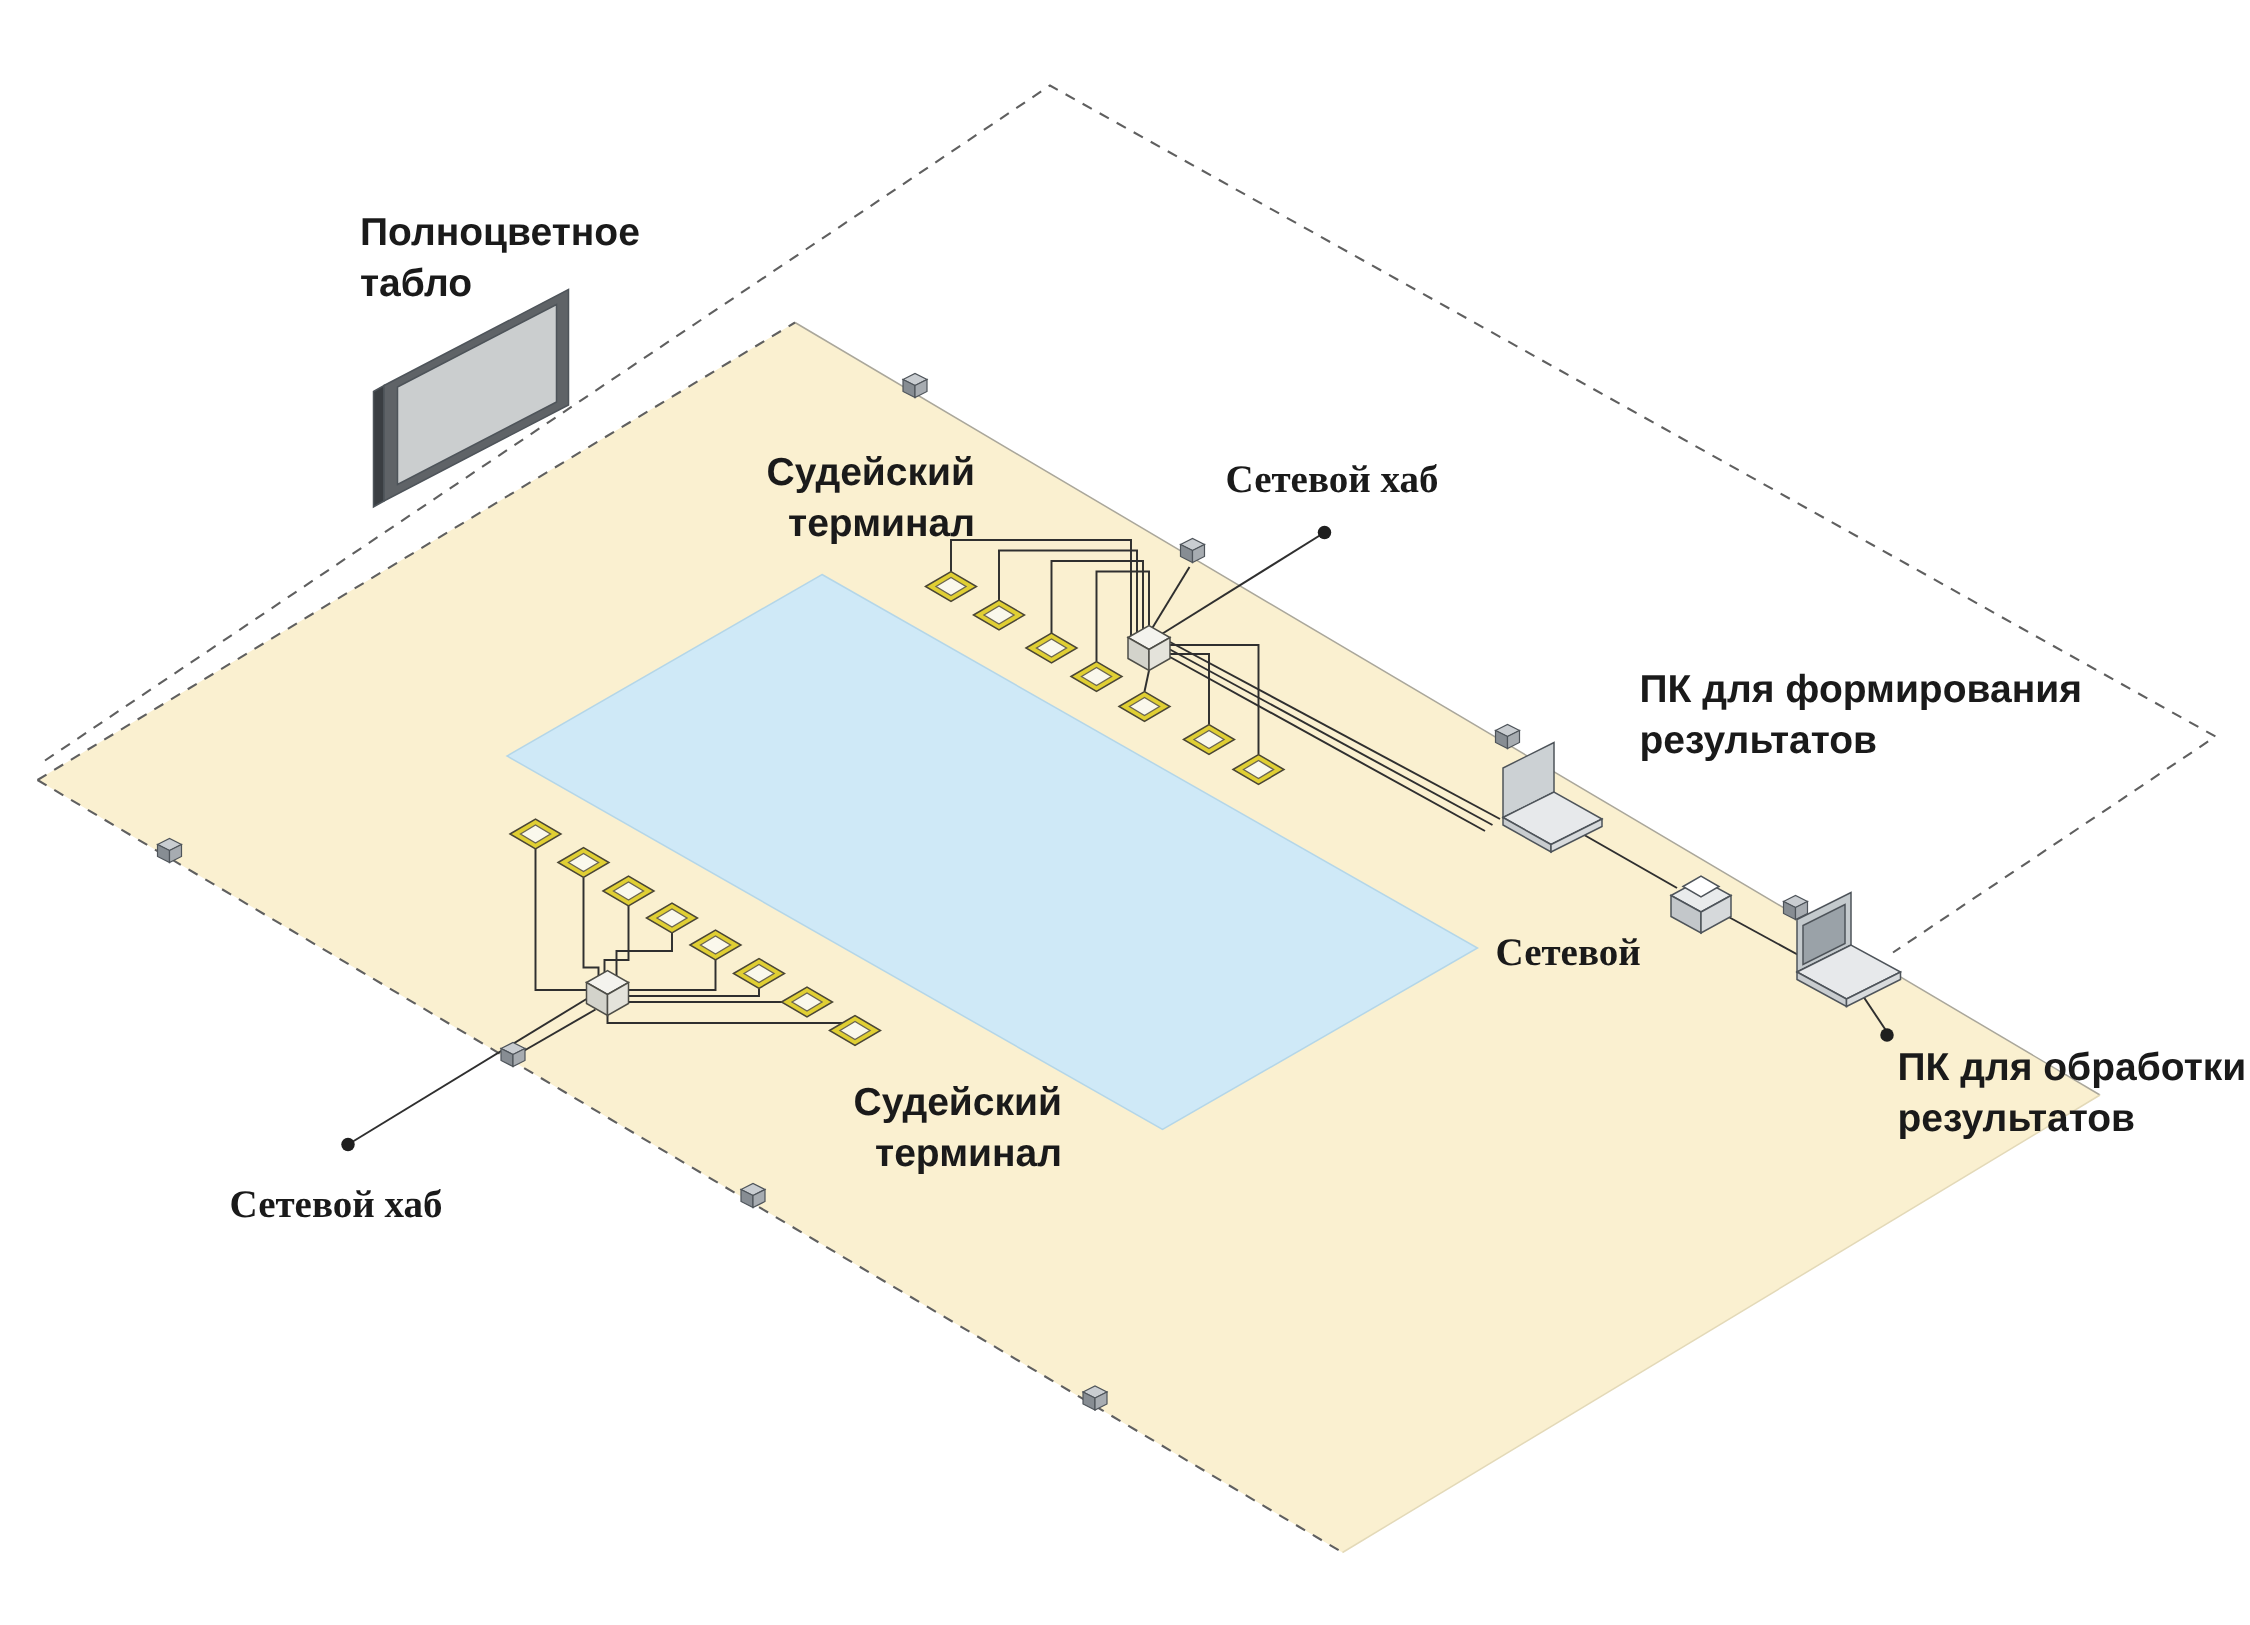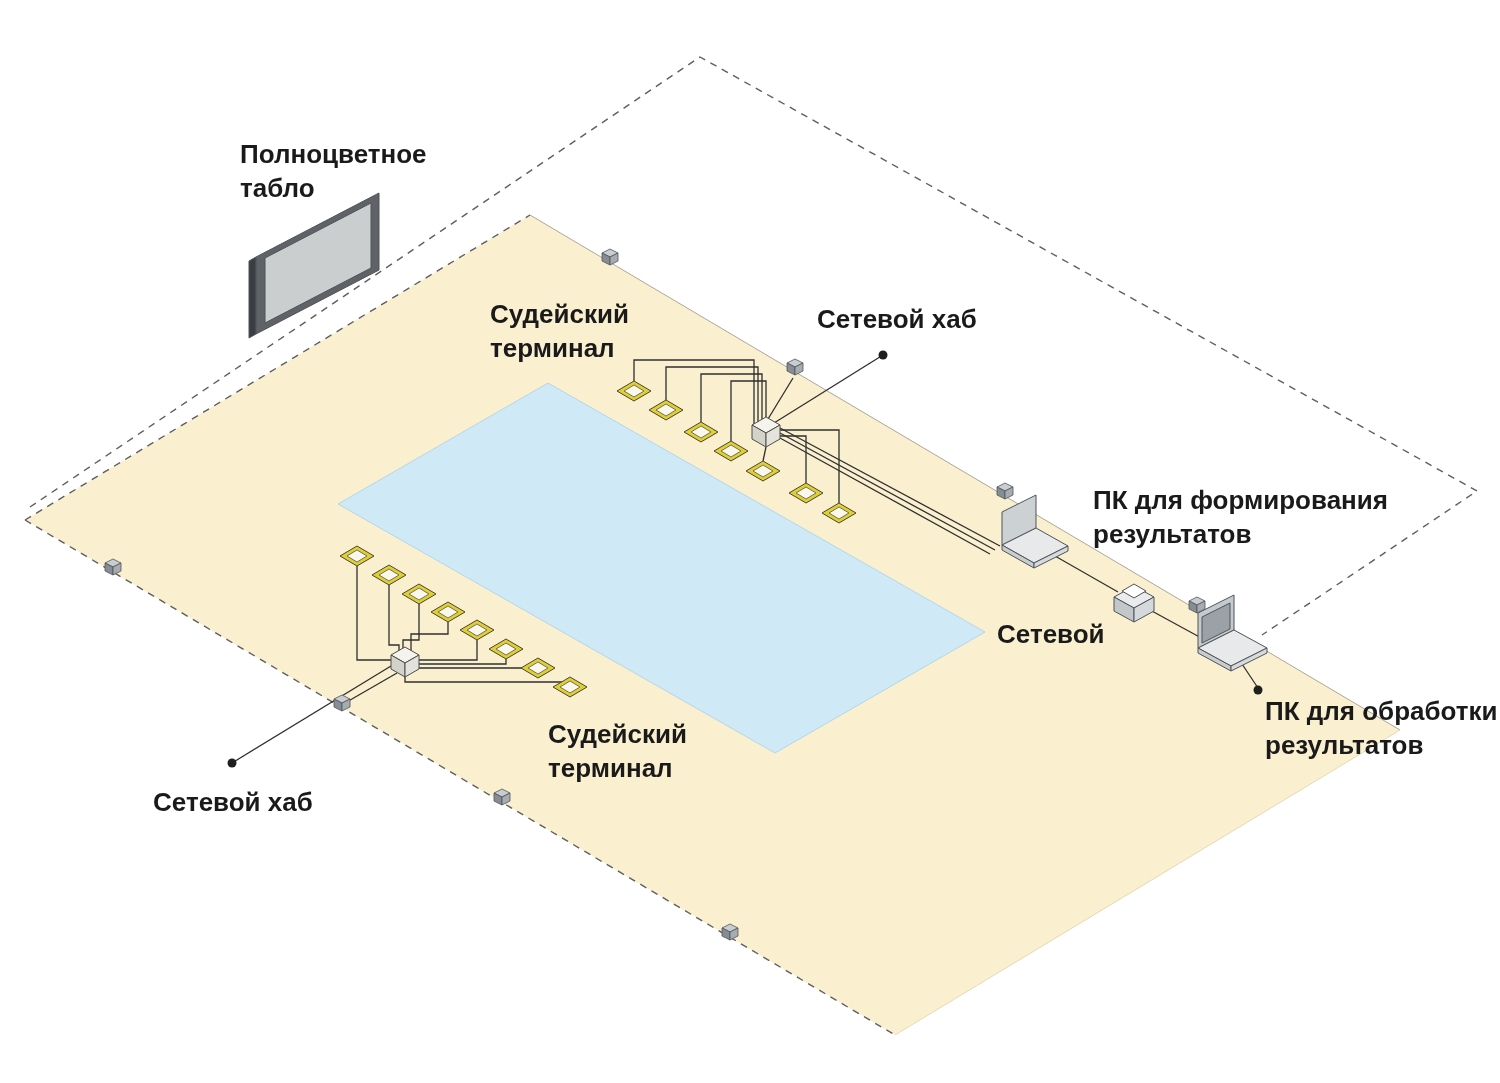--- a/index.html
+++ b/index.html
@@ -6,22 +6,22 @@
   html,body { width:1500px; height:1083px; background:#ffffff; overflow:hidden;
               font-family:"Liberation Sans", sans-serif; }
   :root{
     --floor:#faf0d0; --pool:#cfe9f7; --terminal_accent:#e0cf33;
     --line:#2f2f2f; --dash:#5f5f5f; --text:#1a1a1a;
   }
   .stage { position:absolute; left:0; top:0; width:1482px; height:1083px; }
   .stage svg { position:absolute; left:0; top:0; }
   .label { position:absolute; font-size:26px; font-weight:700; line-height:1.3;
            color:var(--text); }
-  .label.center { text-align:left; }
-  .label.nowrap { white-space:nowrap; }
+  .label.center { text-align:right; }
+  .label.nowrap { white-space:nowrap;font-family:Liberation Serif, serif; }
 
   .floor { fill:var(--floor); }
   .pool  { fill:var(--pool); stroke:#b4d6e8; stroke-width:1; }
   .dash  { fill:none; stroke:var(--dash); stroke-width:1.4; stroke-dasharray:7 6; }
   .edge  { fill:none; stroke:#aaa79b; stroke-width:1; }
   .edge2 { fill:none; stroke:#e3d9b8; stroke-width:1; }
   .cable { fill:none; stroke:var(--line); stroke-width:1.3; }
   .dot   { fill:#1f1f1f; }
 
   .term-outer { fill:var(--terminal_accent); stroke:#4a4636; stroke-width:1; }
@@ -164,21 +164,21 @@
     <circle class="dot" cx="232" cy="763" r="4.5"></circle>
     <circle class="dot" cx="1258" cy="690" r="4.5"></circle>
   </svg>
 
   <div class="label" style="left:240px; top:138px; width:250px;">Полноцветное табло</div>
 
   <div class="label center" style="left:490px; top:298px; width:160px;">Судейский терминал</div>
 
   <div class="label nowrap" style="left:817px; top:303px;">Сетевой хаб</div>
 
-  <div class="label" style="left:1093px; top:484px; width:300px;">ПК для формирования результатов</div>
+  <div class="label" style="left:1093px; top:443px; width:300px;">ПК для формирования результатов</div>
 
   <div class="label nowrap" style="left:997px; top:618px;">Сетевой</div>
 
   <div class="label" style="left:1265px; top:695px; width:235px;">ПК для обработки результатов</div>
 
   <div class="label center" style="left:548px; top:718px; width:160px;">Судейский терминал</div>
 
   <div class="label nowrap" style="left:153px; top:786px;">Сетевой хаб</div>
 
 </div>

